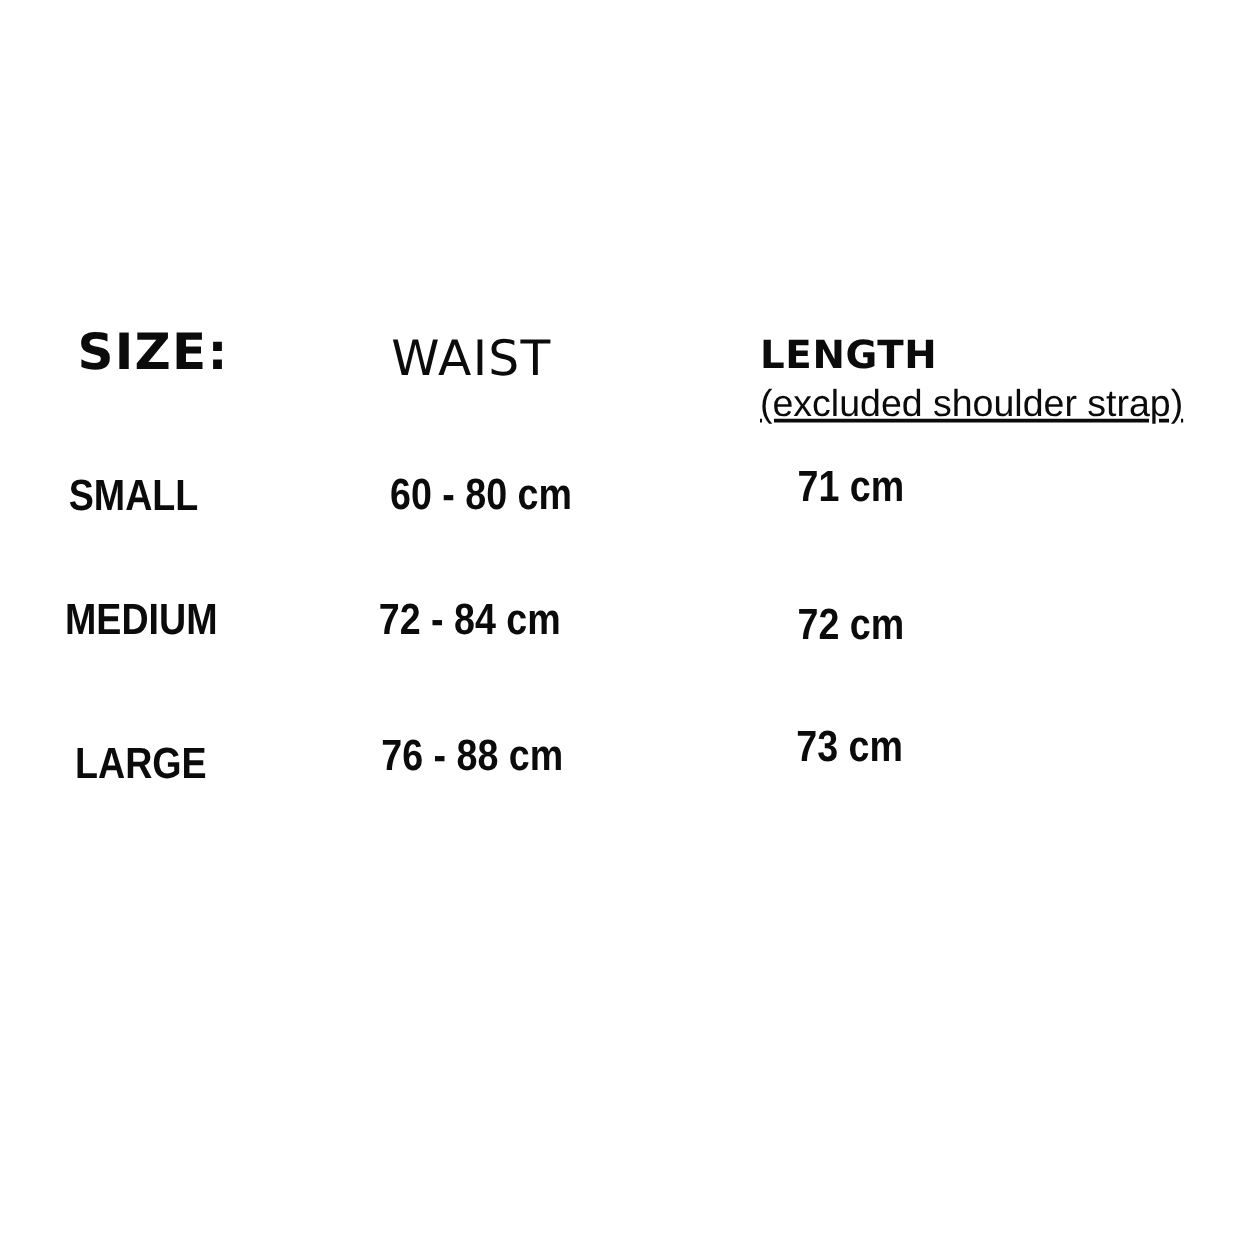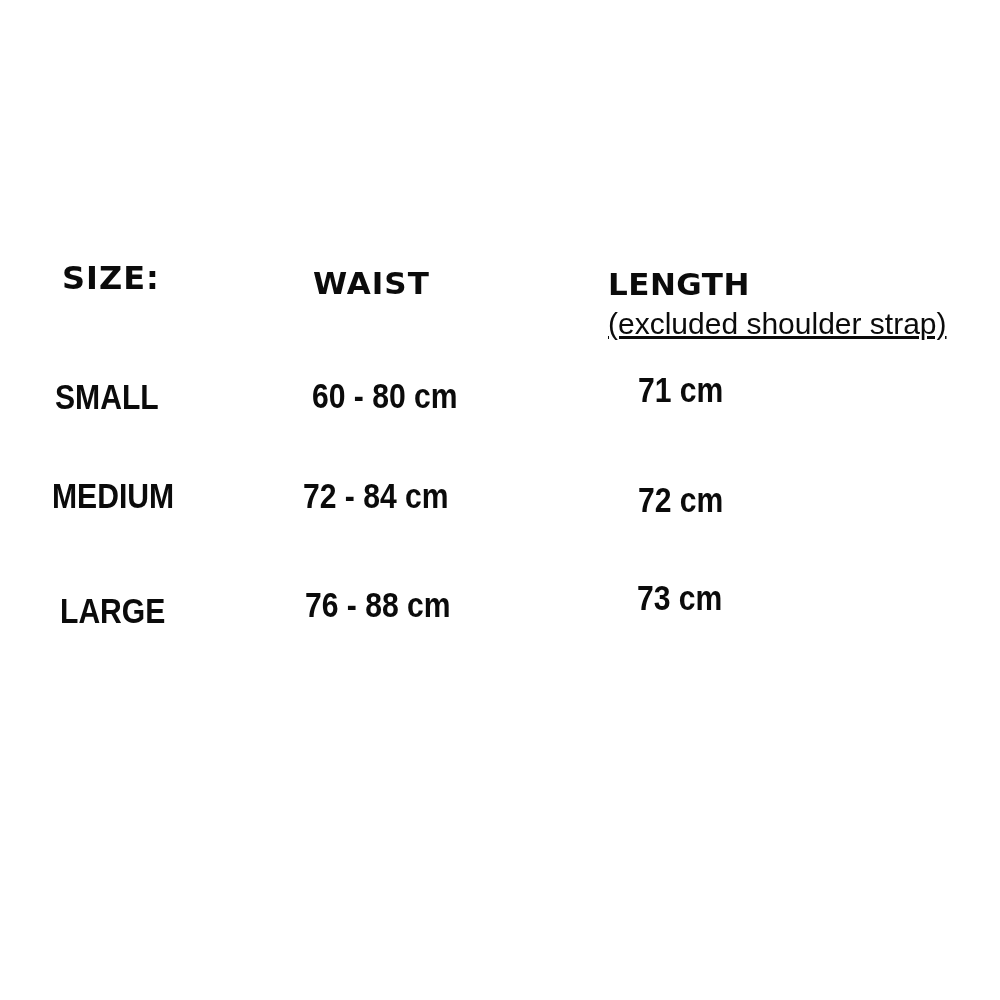--- a/index.html
+++ b/index.html
@@ -18,26 +18,26 @@
   }
   .cell {
     position: absolute;
     white-space: nowrap;
     line-height: 1;
     transform-origin: left top;
   }
   
   .h-size {
     left: 62px; top: 262px;
-    font-size: 32px; font-weight: 700;
+    font-size: 40px; font-weight: 700;
     letter-spacing: 1px;
   }
   .h-waist {
     left: 313px; top: 268px;
-    font-size: 31px; font-weight: 700;
+    font-size: 39px; font-weight: 400;
     letter-spacing: 1px;
   }
   .h-length {
     left: 608px; top: 269px;
     font-size: 31px; font-weight: 700;
     letter-spacing: 0.5px;
     text-align: center;
   }
   .h-length-note {
     left: 608px; top: 309px;

